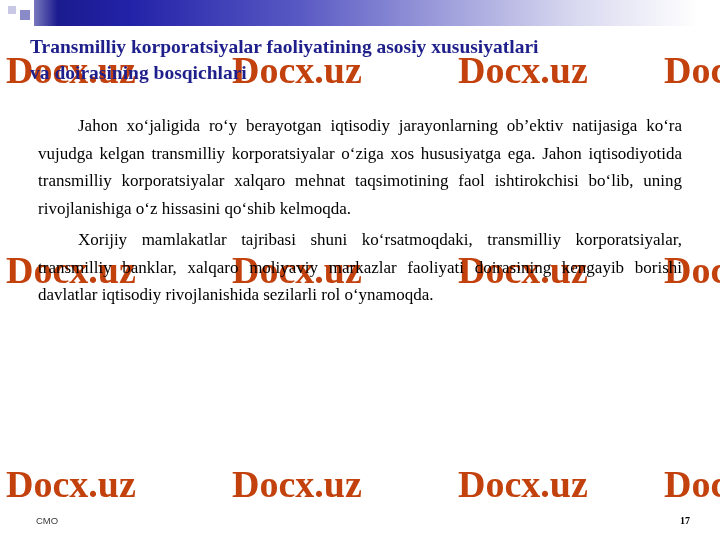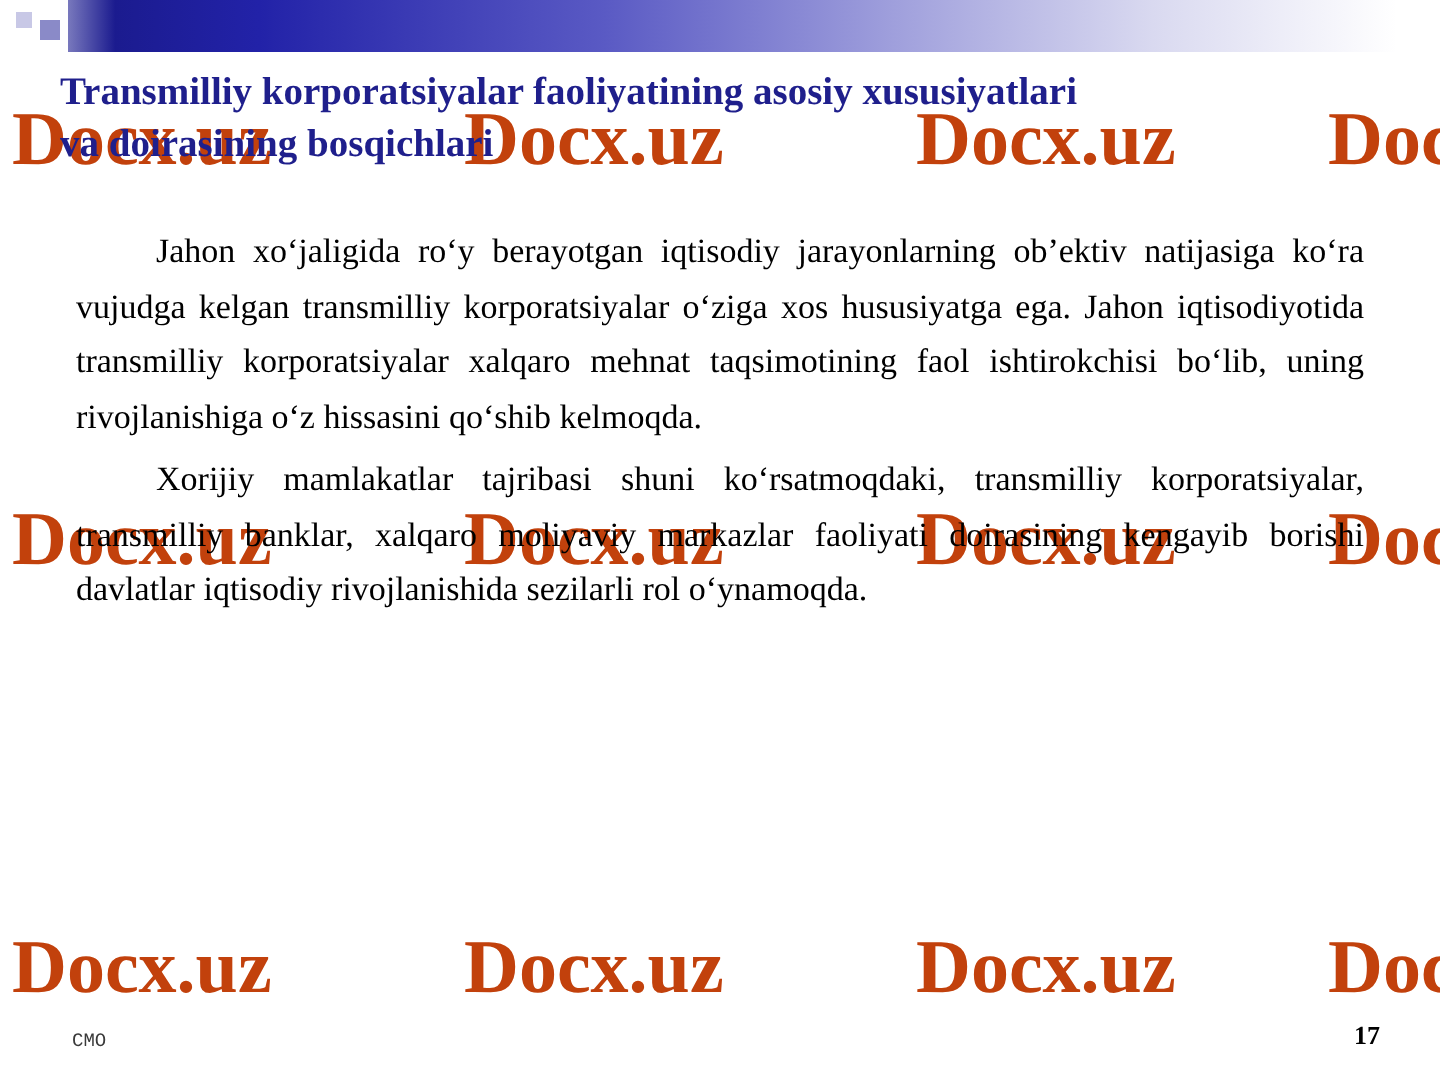--- a/index.html
+++ b/index.html
@@ -95,27 +95,27 @@
     text-justify: inter-word;
   }
   .para:last-child { margin-bottom: 0; }
 
   .footer-left {
     position: absolute;
     left: 36px;
     bottom: 14px;
     font-size: 9.5px;
     color: #3a3a3a;
-    font-family: Liberation Mono, monospace;
+    font-family: Liberation Sans, sans-serif;
   }
   .footer-page {
     position: absolute;
     right: 30px;
     bottom: 14px;
-    font-size: 13px;
+    font-size: 10px;
     font-weight: bold;
     color: #000000;
     font-family: "Liberation Serif", serif;
   }
 </style>
 </head>
 <body>
 
 <div>
   <div class="wm" style="left:6px;  top:48px;">Docx.uz</div>

